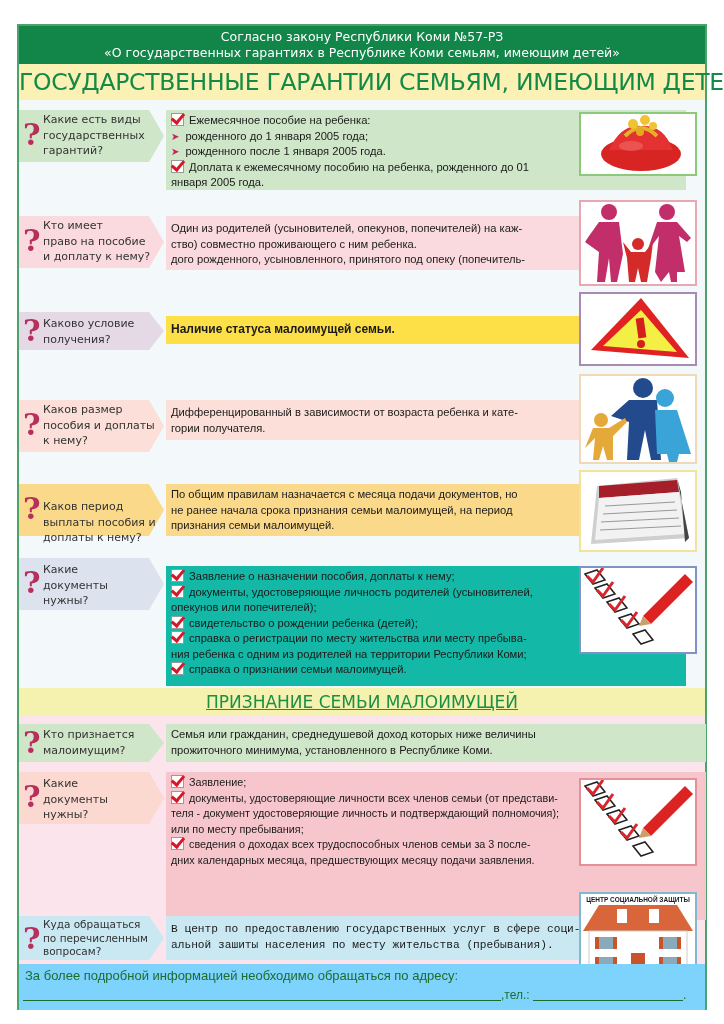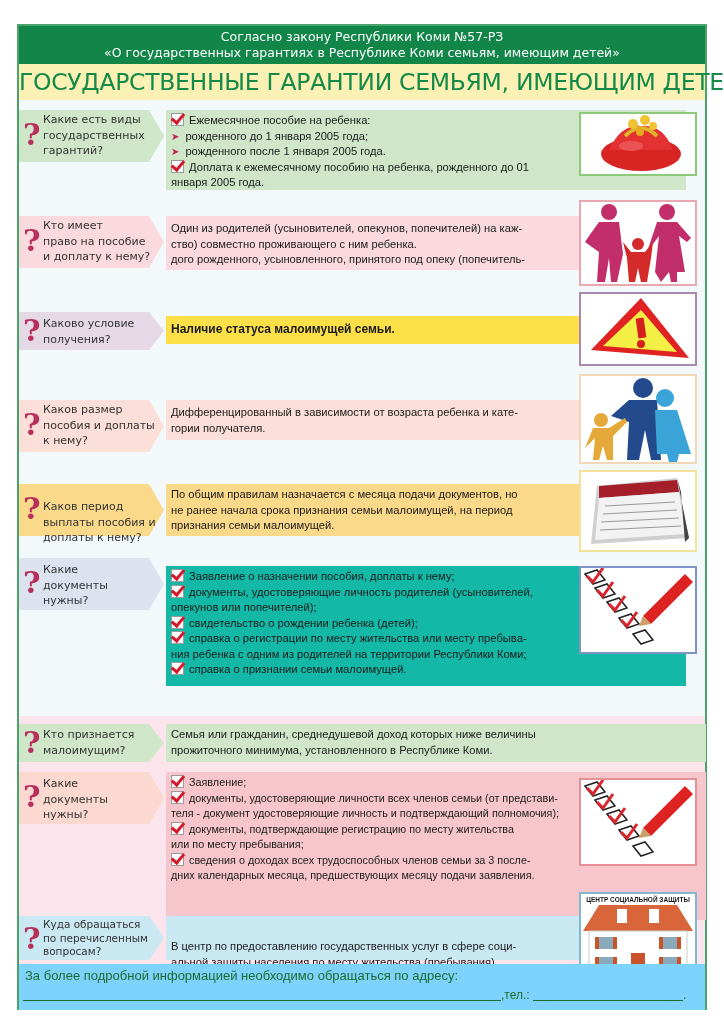--- a/index.html
+++ b/index.html
@@ -223,20 +223,21 @@
             <polyline points="16,22 22,28 32,14"></polyline>
             <polyline points="28,36 34,42 44,28"></polyline>
             <polyline points="40,52 46,58 56,44"></polyline>
         </g>
         <polygon points="62,48 104,6 112,14 70,56" fill="#d22"></polygon>
         <polygon points="58,58 62,48 70,56" fill="#caa06a"></polygon>
       </svg>
     </div>
   </div>
 
+  <div class="section-band">ПРИЗНАНИЕ СЕМЬИ МАЛОИМУЩЕЙ</div>
   <div class="pink-zone"></div>
 
   <div class="row" style="top:698px;height:40px;">
     <div class="q" style="top:0;width:145px;height:38px;">
       <svg class="shape" width="145" height="38">
           <polygon points="0,0 130,0 145,19 130,38 0,38" fill="#cfe6c9"></polygon>
         </svg>
       <div class="qmark" style="top:4px;">?</div>
       <div class="qtext" style="top:3px;">
         <div>Кто  признается</div>
@@ -258,21 +259,20 @@
       <div class="qtext" style="top:4px;">
         <div>Какие</div>
           <div>документы</div>
           <div>нужны?</div>
       </div>
     </div>
     <div class="a" style="top:0;width:540px;height:148px;background:#f7c6cc;font-size:10.8px;">
       <span class="line"><span class="chk"></span><span>Заявление;</span></span>
       <span class="line"><span class="chk"></span><span>документы,  удостоверяющие личности всех членов семьи  (от представи-</span></span>
       <span class="line">теля - документ удостоверяющие личность и подтверждающий полномочия);</span>
-      <span class="line"><span class="chk"></span><span>документы,  подтверждающие  регистрацию  по  месту  жительства</span></span>
       <span class="line">или по месту пребывания;</span>
       <span class="line"><span class="chk"></span><span>сведения о доходах всех трудоспособных членов семьи за 3 после-</span></span>
       <span class="line">дних календарных месяца, предшествующих месяцу подачи заявления.</span>
     </div>
     <div class="pic" style="top:6px;height:88px;border:2px solid #e58f97;">
       <svg width="114" height="84" viewBox="0 0 114 84">
         <g fill="none" stroke="#222" stroke-width="1.5">
           <polygon points="4,6 16,2 24,12 12,16"></polygon>
             <polygon points="14,20 26,16 34,26 22,30"></polygon>
             <polygon points="26,34 38,30 46,40 34,44"></polygon>
@@ -296,21 +296,21 @@
       <svg class="shape" width="145" height="44">
           <polygon points="0,0 130,0 145,22 130,44 0,44" fill="#c9e8f2"></polygon>
         </svg>
       <div class="qmark" style="top:8px;">?</div>
       <div class="qtext" style="top:2px;font-size:10.5px;line-height:13.5px;">
         <div>Куда обращаться</div>
           <div>по перечисленным</div>
           <div>вопросам?</div>
       </div>
     </div>
-    <div class="a" style="top:0;width:420px;height:44px;background:#c9e8f2;padding-top:23px;">
+    <div class="a" style="top:0;width:420px;height:44px;background:#c9e8f2;padding-top:6px;font-family:Liberation Mono, monospace;">
       <span class="line">В центр по предоставлению государственных услуг в сфере соци-</span>
       <span class="line">альной зашиты населения по месту жительства (пребывания).</span>
     </div>
     <div class="pic" style="top:-24px;height:86px;border:2px solid #7fb8cf;">
       <div style="font-size:6.5px;font-weight:bold;text-align:center;padding-top:2px;white-space:nowrap;">ЦЕНТР СОЦИАЛЬНОЙ ЗАЩИТЫ</div>
       <svg width="114" height="74" viewBox="0 0 114 74">
         <polygon points="18,2 96,2 112,28 2,28" fill="#d8663a"></polygon>
         <rect x="36" y="6" width="10" height="14" fill="#fff"></rect>
           <rect x="68" y="6" width="10" height="14" fill="#fff"></rect>
         <rect x="8" y="28" width="98" height="44" fill="#fff" stroke="#ccc"></rect>

